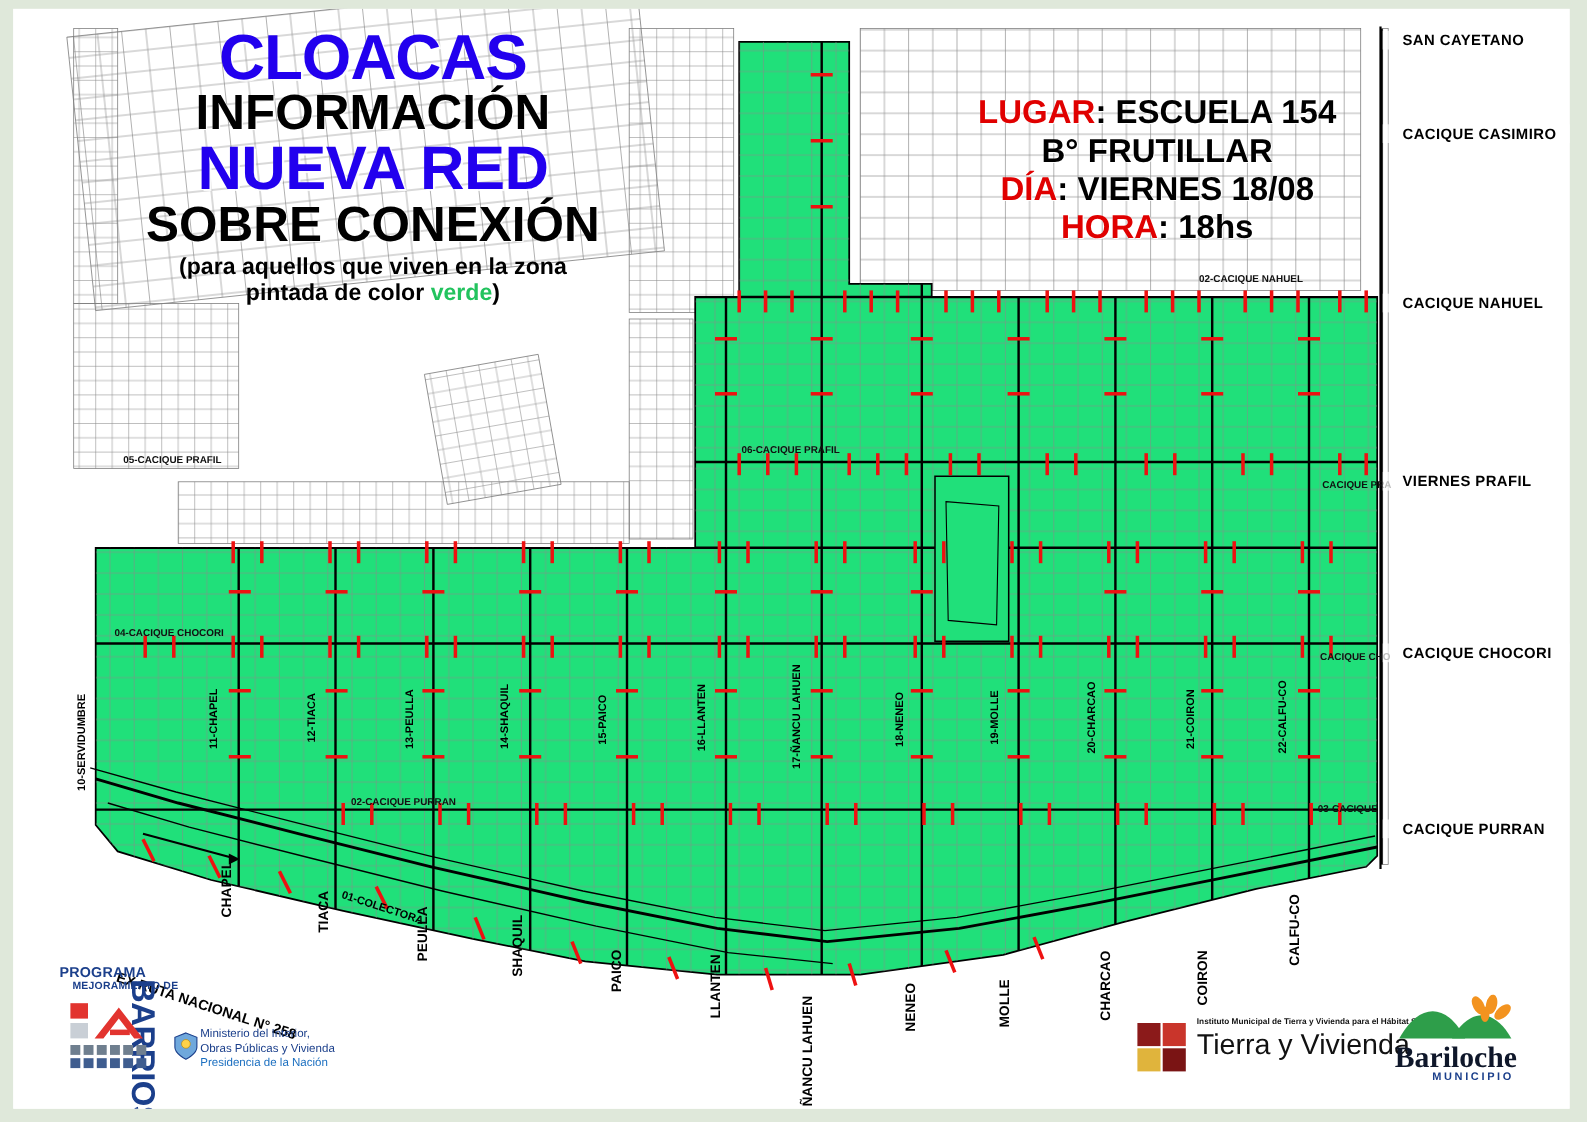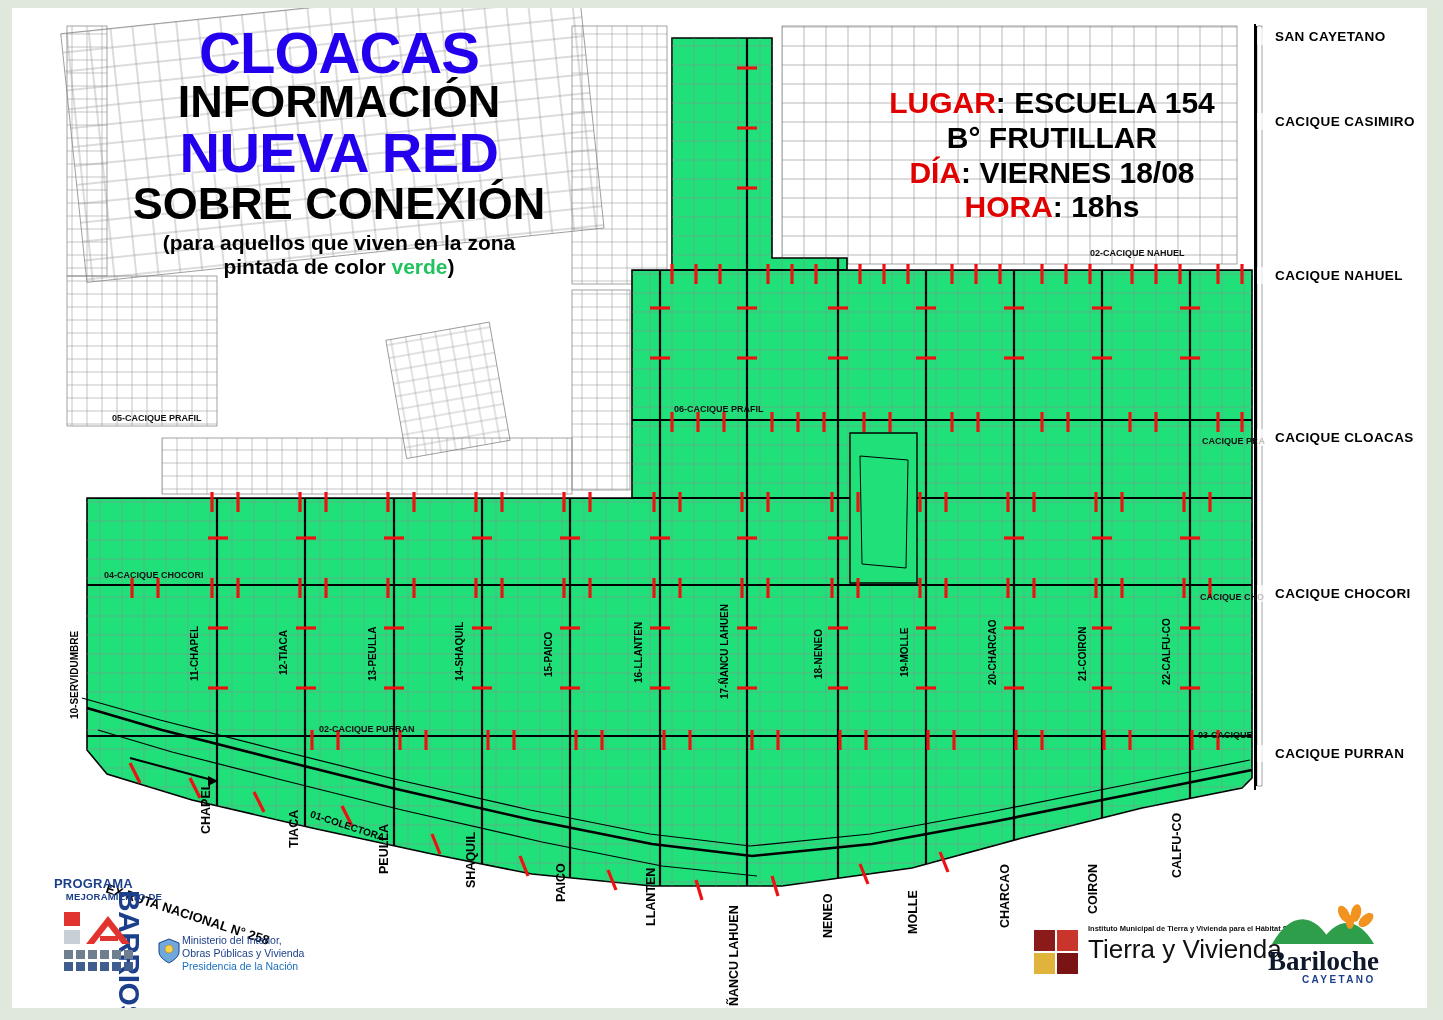--- a/index.html
+++ b/index.html
@@ -536,21 +536,21 @@
           <path d="M118,750 L200,772" stroke-width="2" marker-end="none"></path>
           <path d="M196,768 L206,773 L196,778 Z" fill="#000" stroke="none"></path>
 
           <line x1="1243" y1="16" x2="1243" y2="782" stroke-width="2"></line>
         </g>
       </svg>
 
       <div class="right-label" style="top:20px">SAN CAYETANO</div>
       <div class="right-label" style="top:105px">CACIQUE CASIMIRO</div>
       <div class="right-label" style="top:259px">CACIQUE NAHUEL</div>
-      <div class="right-label" style="top:421px">CACIQUE CLOACAS</div>
+      <div class="right-label" style="top:421px">VIERNES PRAFIL</div>
       <div class="right-label" style="top:577px">CACIQUE CHOCORI</div>
       <div class="right-label" style="top:737px">CACIQUE PURRAN</div>
 
       <div class="bottom-label" style="left:201px; top:812px">CHAPEL</div>
       <div class="bottom-label" style="left:289px; top:826px">TIACA</div>
       <div class="bottom-label" style="left:379px; top:852px">PEULLA</div>
       <div class="bottom-label" style="left:466px; top:866px">SHAQUIL</div>
       <div class="bottom-label" style="left:556px; top:880px">PAICO</div>
       <div class="bottom-label" style="left:646px; top:904px">LLANTEN</div>
       <div class="bottom-label" style="left:729px; top:984px">ÑANCU LAHUEN</div>
@@ -666,17 +666,17 @@
         <path d="M2 40 C20 8 44 6 62 40 Z" fill="#2e9e4a"></path>
         <path d="M50 40 C66 12 88 12 104 40 Z" fill="#2e9e4a"></path>
         <g fill="#f3931f">
           <ellipse cx="74" cy="10" rx="5" ry="9" transform="rotate(-28 74 10)"></ellipse>
           <ellipse cx="86" cy="9" rx="5" ry="9" transform="rotate(12 86 9)"></ellipse>
           <ellipse cx="96" cy="16" rx="5" ry="9" transform="rotate(48 96 16)"></ellipse>
           <ellipse cx="80" cy="18" rx="4" ry="7"></ellipse>
         </g>
       </svg>
       <div id="bari-name">Bariloche</div>
-      <div id="bari-sub">CAYETANO</div>
+      <div id="bari-sub">MUNICIPIO</div>
     </div>
 
   </div>
 </div>
 
 </body></html>

